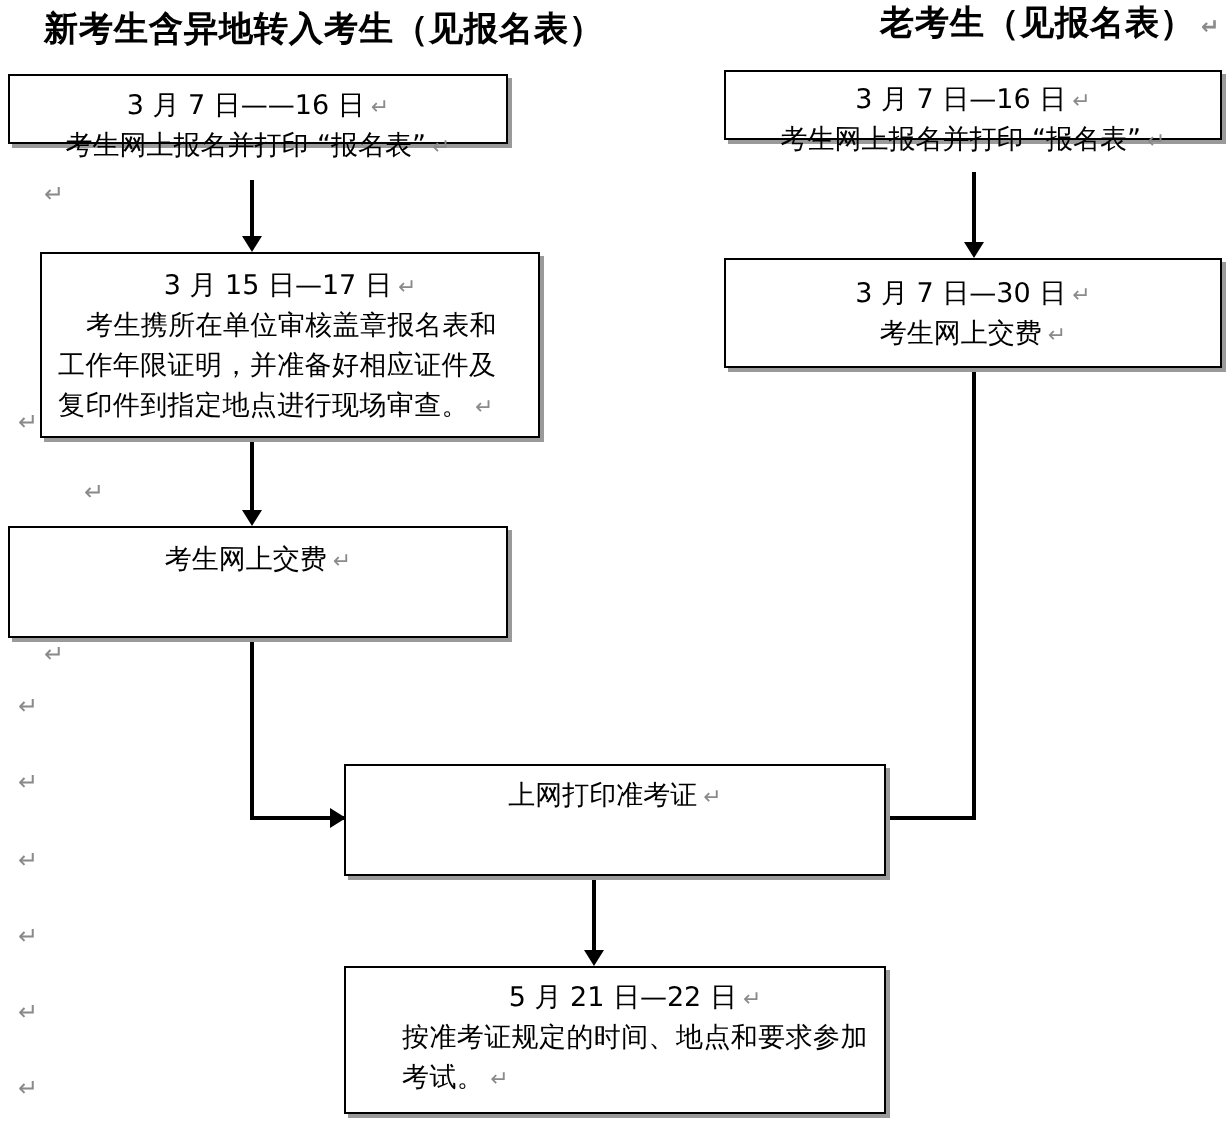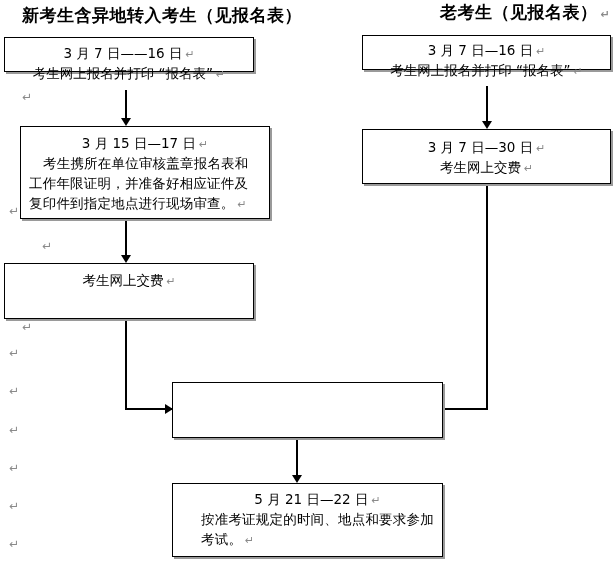--- a/index.html
+++ b/index.html
@@ -195,20 +195,23 @@
       </div>
     </div>
   </div>
 
   <div class="vline" style="left:486px; top:186px; height:224px;"></div>
   <div class="hline" style="left:442px; top:408px; width:46px;"></div>
   <div class="arrow-left" style="left:436px; top:404px;"></div>
 
   <div class="flowbox" id="box-print-admission" style="left:172px; top:382px; width:271px; height:56px;">
     <div class="body" style="top:5px;">
+      <div class="line center">
+        <span>上网打印准考证</span><span class="pilcrow inline">↵</span>
+      </div>
     </div>
   </div>
 
   <div class="vline" style="left:296px; top:440px; height:40px;"></div>
   <div class="arrow-down" style="left:292px; top:475px;"></div>
 
   <div class="flowbox" id="box-exam" style="left:172px; top:483px; width:271px; height:74px;">
     <div class="body" style="top:5px;margin-left:20px;">
       <div class="line center">
         <span>5 月 21 日—22 日</span><span class="pilcrow inline">↵</span>

